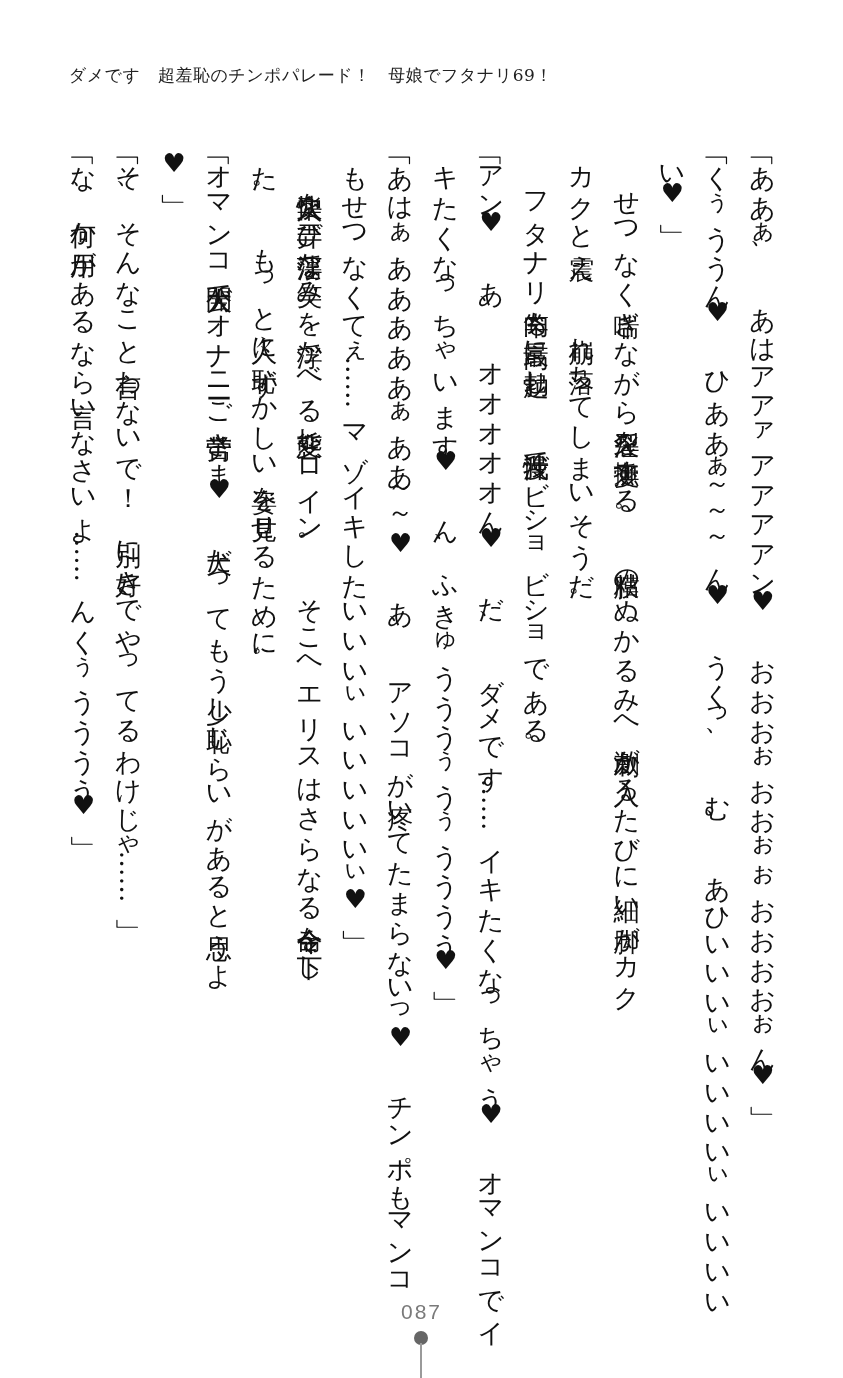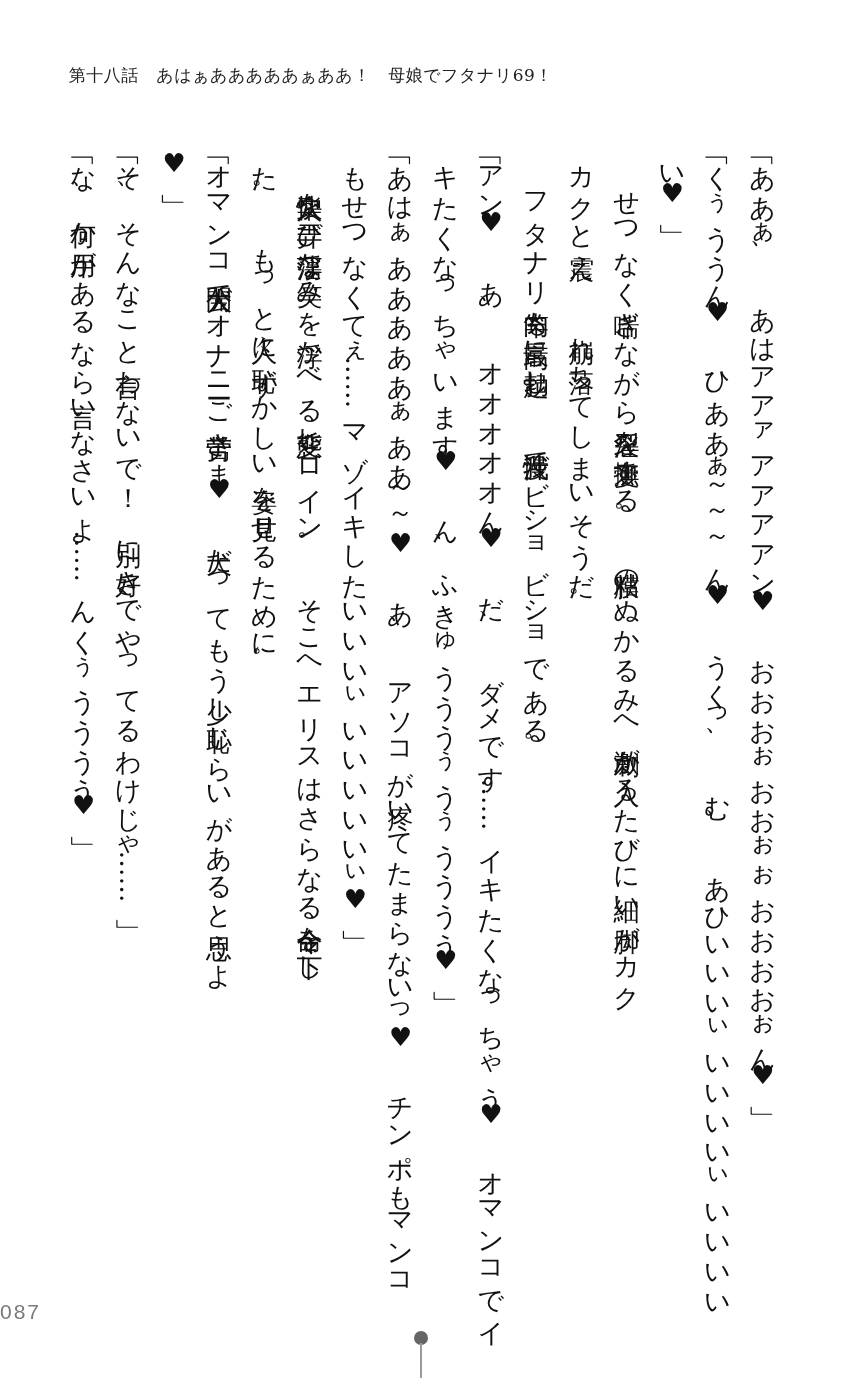--- a/index.html
+++ b/index.html
@@ -47,20 +47,21 @@
   .text-block .col.indent {
     text-indent: 1em;
   }
 
   
   .page-number {
     position: absolute;
     left: 0;
     right: 0;
     top: 1300px;
+    text-align: center;
     font-family: "Liberation Sans", "DejaVu Sans", sans-serif;
     font-size: 21px;
     letter-spacing: 2px;
     color: #7a7a7a;
   }
   .ornament-dot {
     position: absolute;
     left: 414px;
     top: 1331px;
     width: 14px;
@@ -74,21 +75,21 @@
     top: 1343px;
     width: 1.5px;
     height: 35px;
     background: #9a9a9a;
   }
 </style>
 </head>
 <body>
 
 <header class="running-head">
-  <span>第十八話　あはぁあああああぁああ！　母娘でフタナリ69！</span>
+  <span>ダメです　超羞恥のチンポパレード！　母娘でフタナリ69！</span>
 </header>
 
 <main>
   <div id="text-block" class="text-block">
       <div class="col">「ああぁ、　あはアアァアアアアン♥　おおおぉおおぉぉおおおおぉん♥」</div>
       <div class="col">「くぅううん♥　ひああぁ～～～ん♥　うくっ、　む、　あひいいいぃいいいいぃいいいい</div>
       <div class="col">い♥」</div>
       <div class="col indent">せつなく喘ぎながら淫裂を愛撫する。　粘膜のぬかるみへ刺激が入るたびに細い脚がカク</div>
       <div class="col">カクと震え、　崩れ落ちてしまいそうだ。</div>
       <div class="col indent">フタナリ肉竿も最高に勃起し、　我慢汁でビショビショである。</div>

